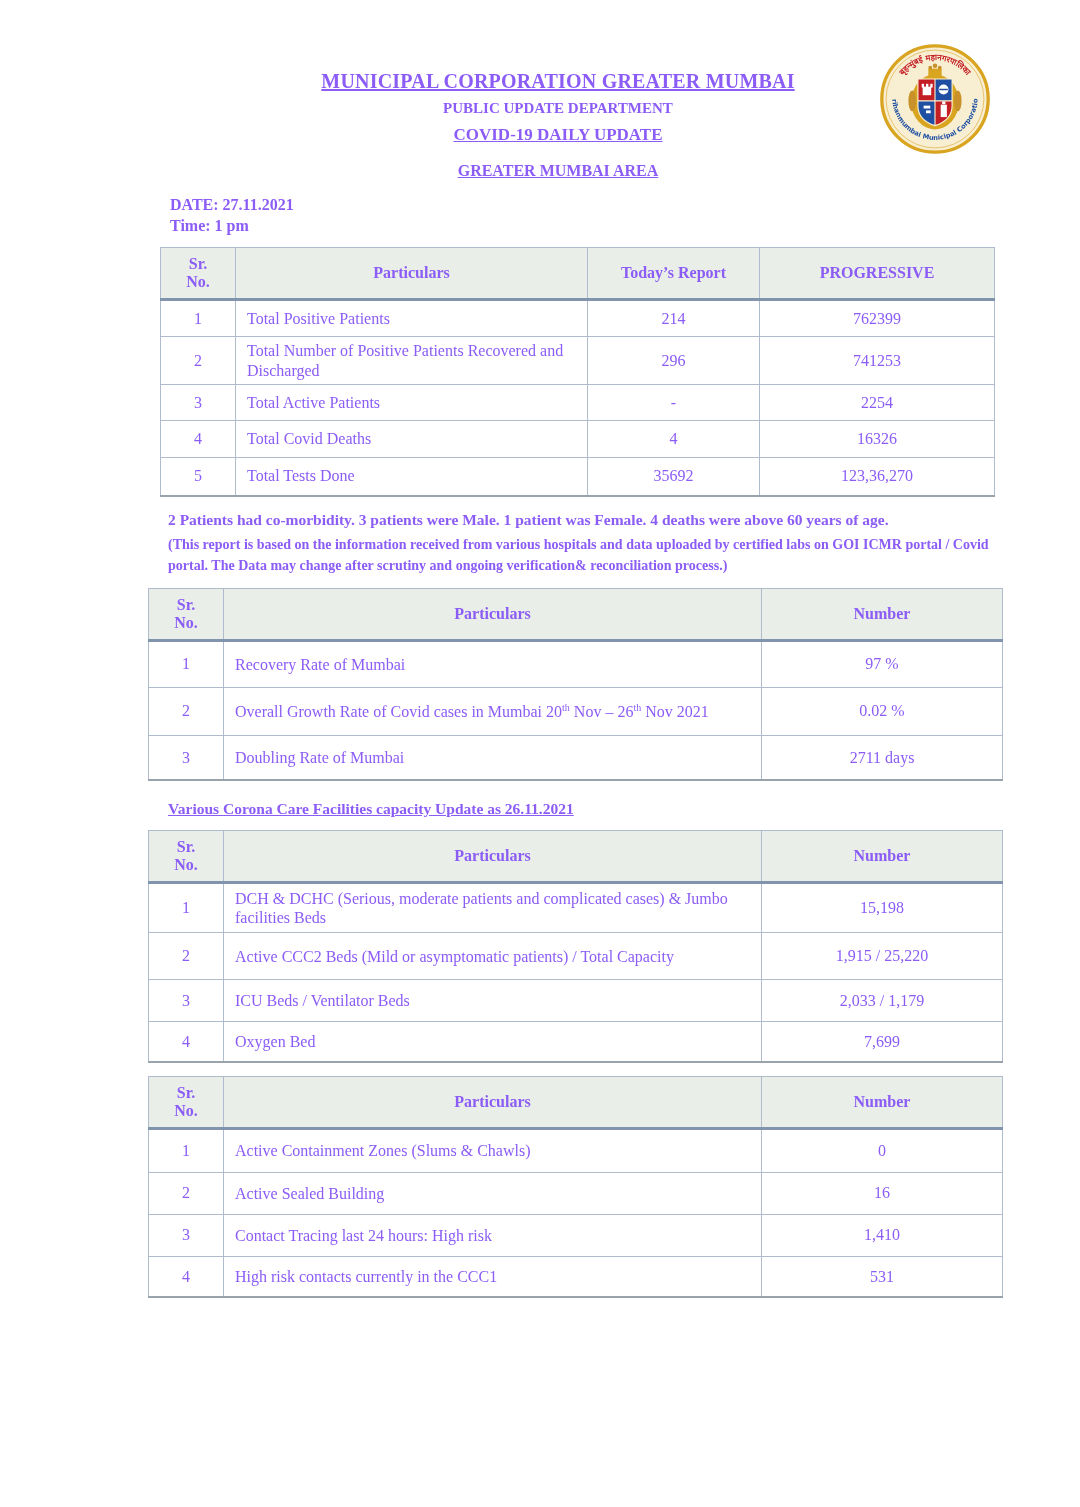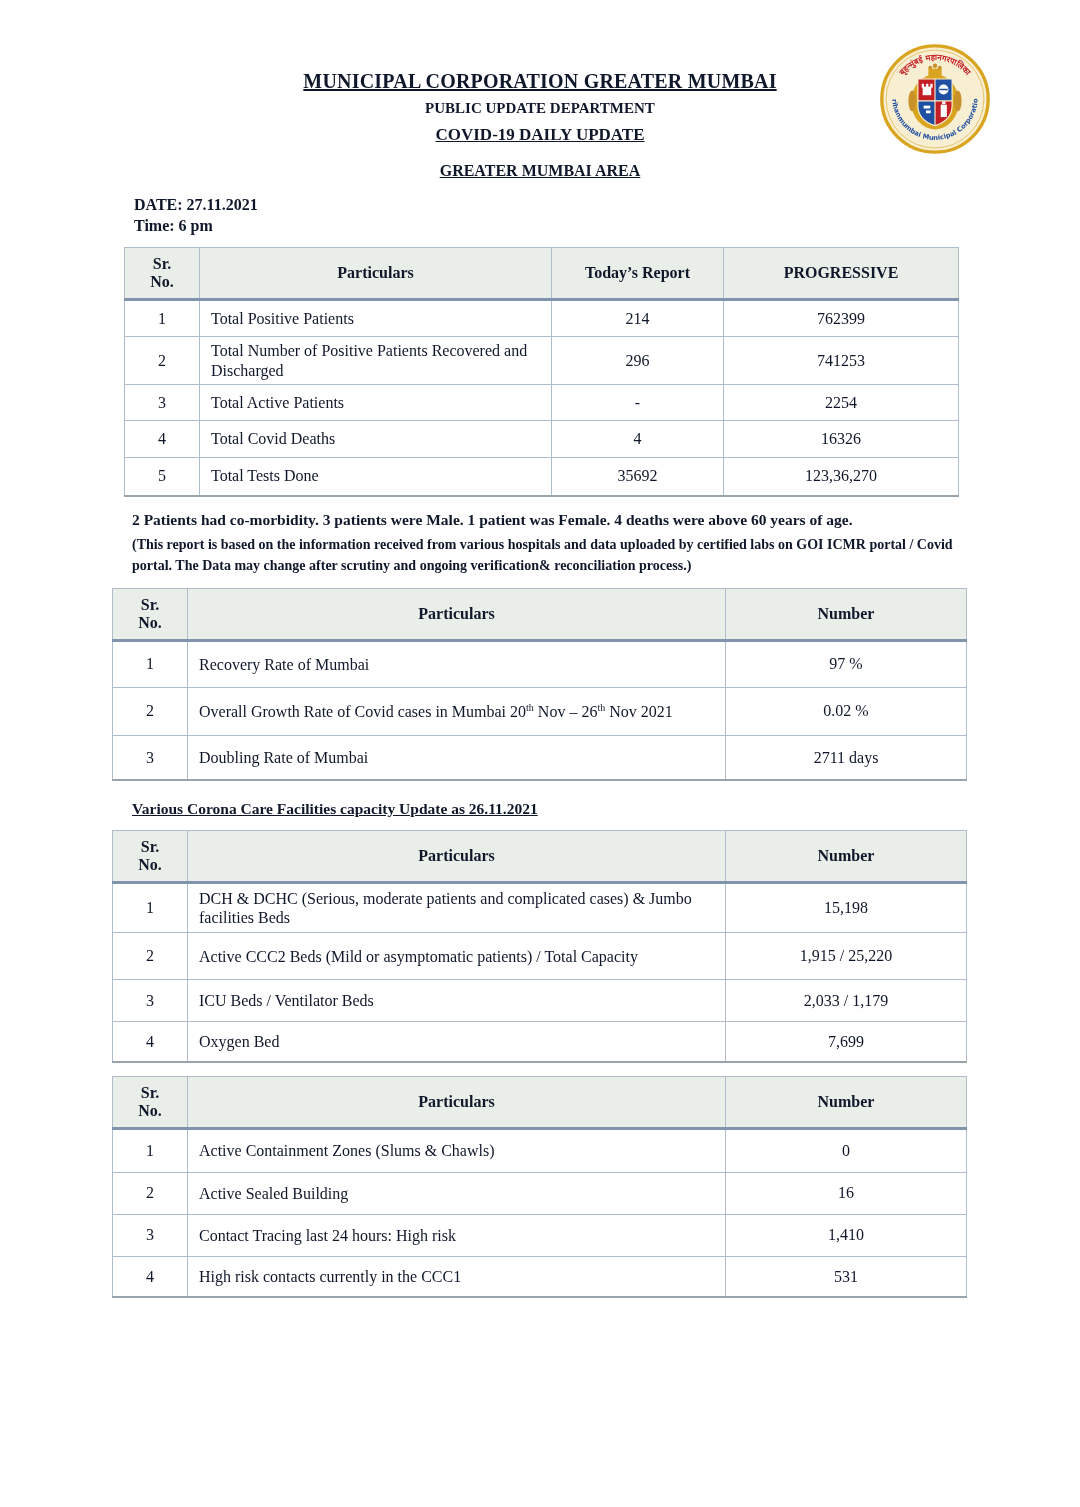--- a/index.html
+++ b/index.html
@@ -3,22 +3,23 @@
 <meta charset="utf-8">
 <style>
   * { box-sizing: border-box; }
   html,body { margin:0; padding:0; background:#ffffff; }
   .page {
     position: relative;
     width: 1080px;
     height: 1507px;
     background: #ffffff;
     font-family: "Liberation Serif", serif;
-    color: #0f172a;
+    color: #8b5cf6;
     overflow: hidden;
+    padding-left: 36px;
   }
   
   .title-block { padding-top: 70px; text-align: center; }
   .org-title {
     font-size: 20px; font-weight: bold; letter-spacing: .2px;
     text-decoration: underline; margin: 0;
   }
   .dept-title { font-size: 15px; font-weight: bold; margin: 7px 0 0 0; }
   .doc-title  { font-size: 17px; font-weight: bold; text-decoration: underline; margin: 8px 0 0 0; }
   .area-title { font-size: 16px; font-weight: bold; text-decoration: underline; margin: 17px 0 0 0; }
@@ -141,21 +142,21 @@
         </g>
         <path d="M42,39 H78 V67 Q78,82 60,88 Q42,82 42,67 Z" fill="none" stroke="#f8efd2" stroke-width="1.2"></path>
         <line x1="60" y1="39" x2="60" y2="88" stroke="#f8efd2" stroke-width="1.2"></line>
         <line x1="42" y1="62" x2="78" y2="62" stroke="#f8efd2" stroke-width="1.2"></line>
       </g>
     </svg>
   </div>
 
   <div class="date-block">
     <div class="date-line">DATE: 27.11.2021</div>
-    <div class="time-line">Time: 6 pm</div>
+    <div class="time-line">Time: 1 pm</div>
   </div>
 
   <table class="t1">
     <colgroup>
         <col style="width:75px">
         <col style="width:352px">
         <col style="width:172px">
         <col style="width:235px">
       </colgroup>
     <thead>

